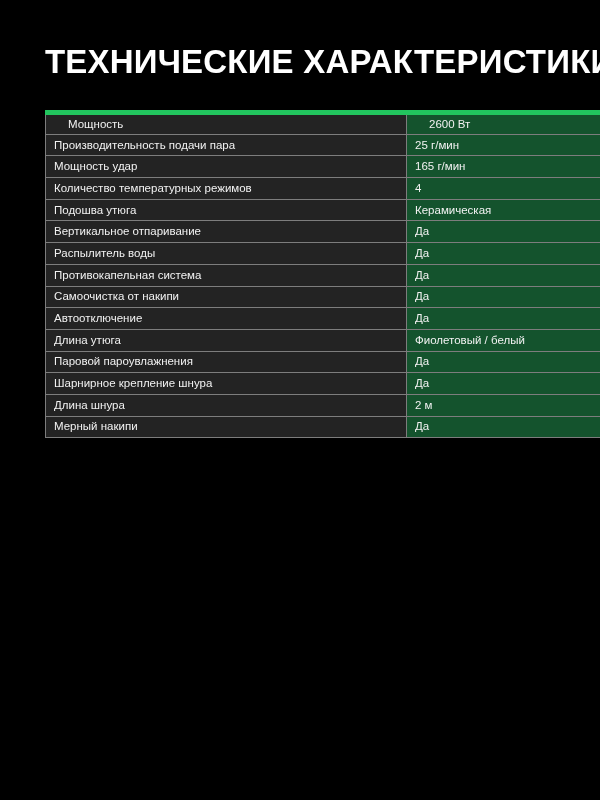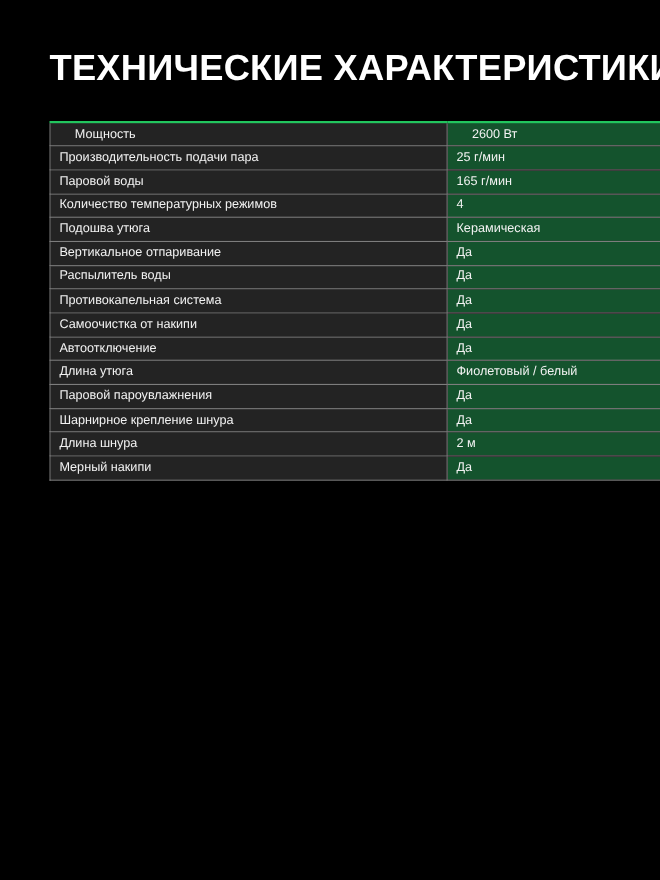--- a/index.html
+++ b/index.html
@@ -53,21 +53,21 @@
     color: #f2f2f2;
     padding: 0 0 0 8px;
     vertical-align: middle;
     border-bottom: 1px solid #7d7d7d;
     border-top: 0;
     overflow: hidden;
     white-space: nowrap;
   }
 
   .spec-table tr:first-child td {
-    border-top: 2px solid #22c55e;
+    border-top: 5px solid #22c55e;
     padding-left: 22px;
   }
 
   .cell-key {
     width: 338px;
     background: #232323;
     border-left: 1px solid #7d7d7d;
     border-right: 1px solid #7d7d7d;
   }
 
@@ -88,21 +88,21 @@
     <tbody>
         <tr>
           <td class="cell-key">Мощность</td>
           <td class="cell-value">2600 Вт</td>
         </tr>
         <tr>
           <td class="cell-key">Производительность подачи пара</td>
           <td class="cell-value">25 г/мин</td>
         </tr>
         <tr>
-          <td class="cell-key">Паровой воды</td>
+          <td class="cell-key">Мощность удар</td>
           <td class="cell-value">165 г/мин</td>
         </tr>
         <tr>
           <td class="cell-key">Количество температурных режимов</td>
           <td class="cell-value">4</td>
         </tr>
         <tr>
           <td class="cell-key">Подошва утюга</td>
           <td class="cell-value">Керамическая</td>
         </tr>

